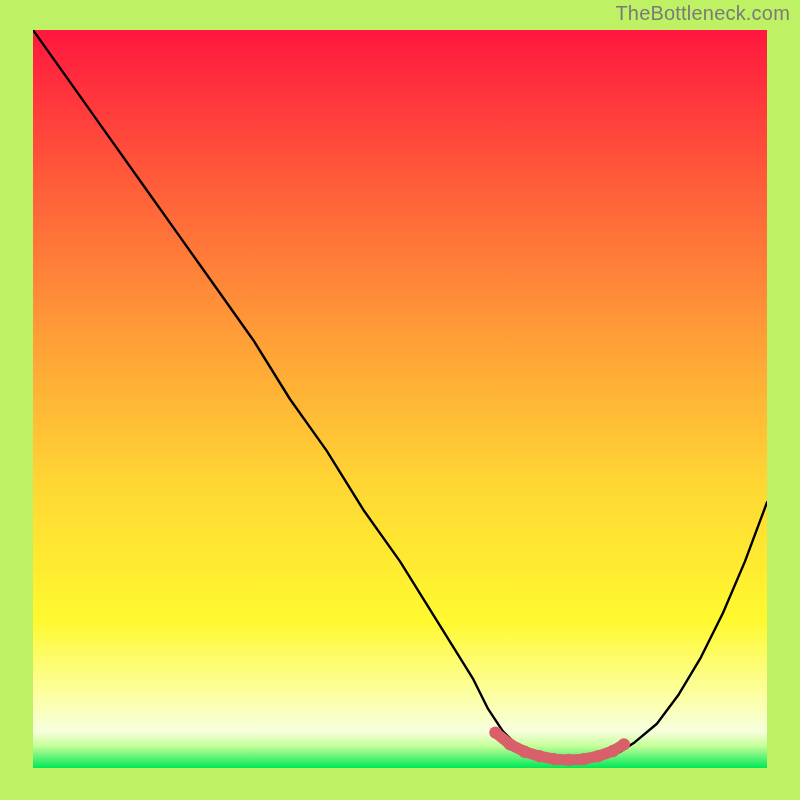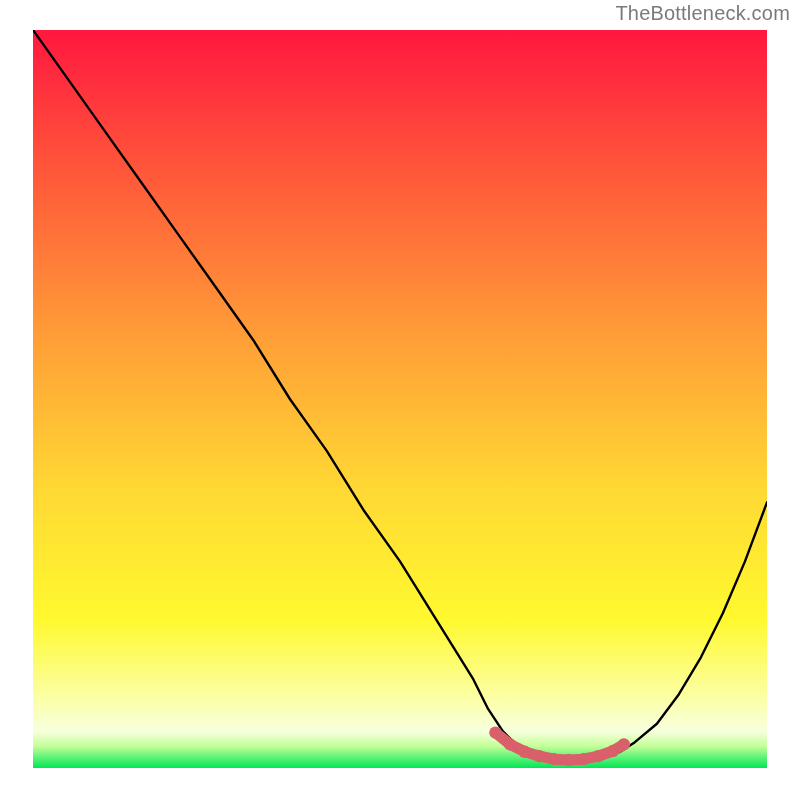--- a/index.html
+++ b/index.html
@@ -8,21 +8,21 @@
     width: 800px;
     height: 800px;
     background: #000;
     font-family: Arial, Helvetica, sans-serif;
     overflow: hidden;
   }
   .frame {
     position: relative;
     width: 800px;
     height: 800px;
-    background: #ffffff;
+    background: #bef264;
   }
   .attribution {
     position: absolute;
     top: 2px;
     right: 10px;
     color: #7a7a7a;
     font-size: 20px;
     font-weight: 400;
     font-family: Arial, Helvetica, sans-serif;
     letter-spacing: 0.2px;

